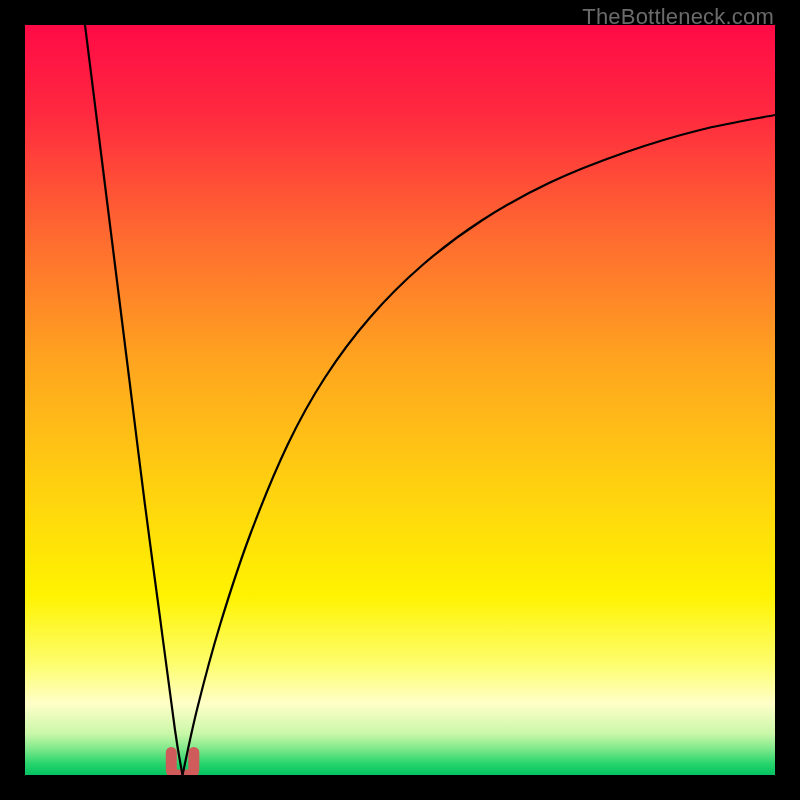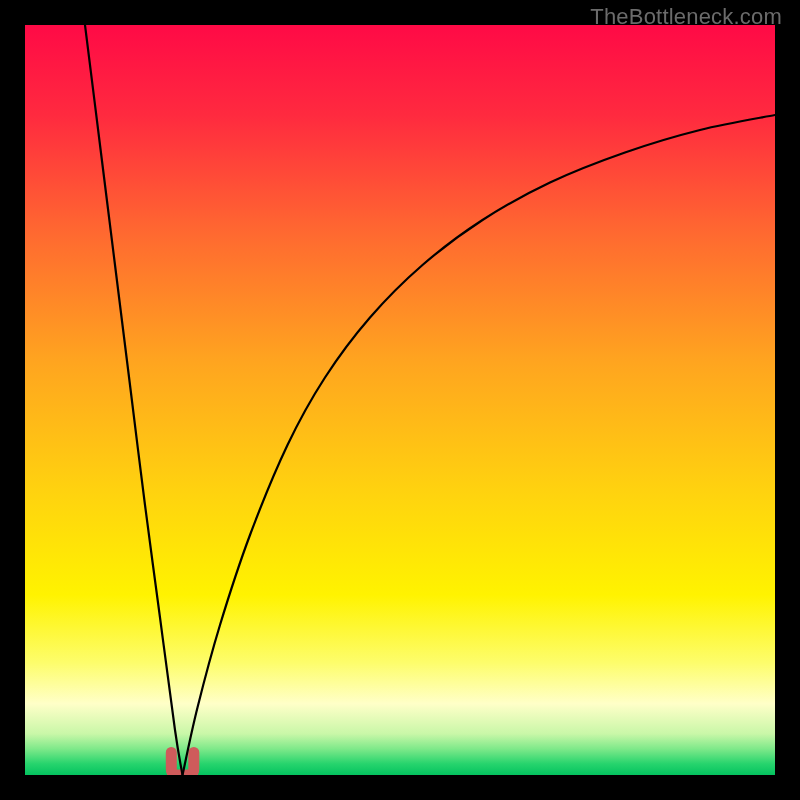--- a/index.html
+++ b/index.html
@@ -20,21 +20,21 @@
     position: absolute;
     left: 25px;
     top: 25px;
     width: 750px;
     height: 750px;
     overflow: hidden;
   }
   .watermark {
     position: absolute;
     top: 4px;
-    right: 18px;
+    right: 26px;
     color: #6b6b6b;
     font-size: 22px;
     font-weight: 500;
     letter-spacing: 0.2px;
     user-select: none;
   }
   svg {
     display: block;
   }
 </style>

